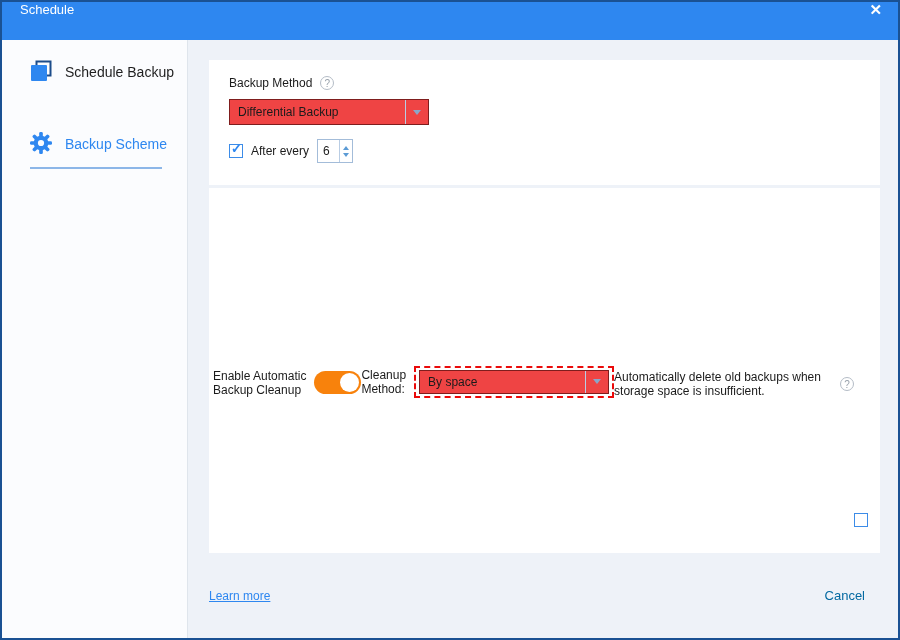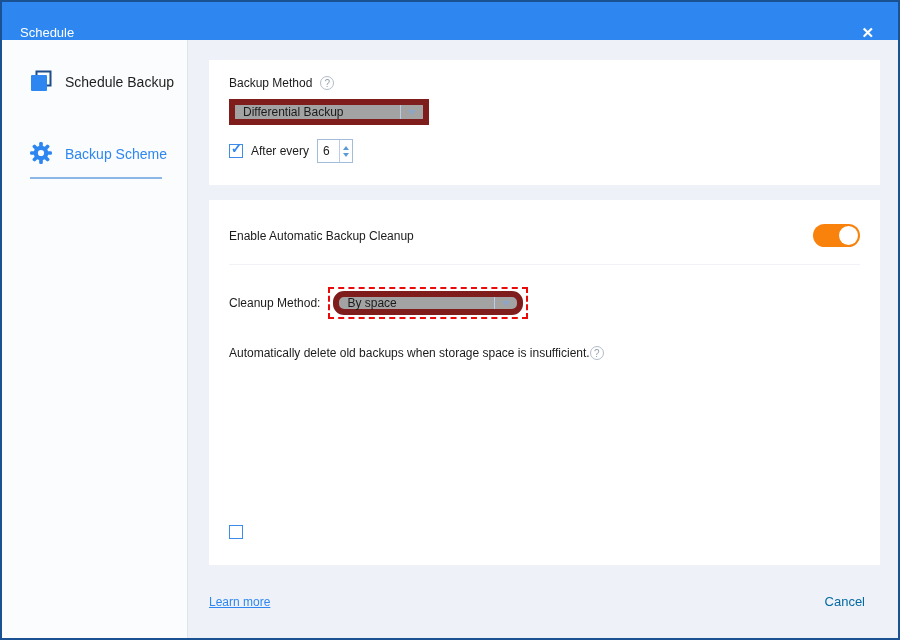--- a/index.html
+++ b/index.html
@@ -1,43 +1,43 @@
 <!DOCTYPE html>
 <html><head>
 <meta charset="utf-8">
 <style>
   * { margin:0; padding:0; box-sizing:border-box; }
   html,body { width:900px; height:640px; font-family:"Liberation Sans", sans-serif; background:#fff; }
   .window { width:900px; height:640px; border:2px solid #1a5193; display:flex; flex-direction:column; background:#eef2f8; overflow:hidden; }
 
   
-  .titlebar { flex:0 0 38px; background:#2e87f0; display:flex; align-items:flex-end; justify-content:space-between; padding:0 24px 0 18px; }
+  .titlebar { flex:0 0 38px; background:#2e87f0; display:flex; align-items:flex-start; justify-content:space-between; padding:0 16px 0 18px; }
   .title { color:#ffffff; font-size:13px; }
   .close-btn { color:#ffffff; font-size:15px; font-weight:bold; cursor:pointer; line-height:1; }
 
   
   .body { flex:1; display:flex; min-height:0; }
-  .sidebar { flex:0 0 186px; background:#fbfcfe; border-right:1px solid #dfe5ec; padding-top:22px; }
+  .sidebar { flex:0 0 186px; background:#fbfcfe; border-right:1px solid #dfe5ec; padding-top:12px; }
   .side-item { display:flex; align-items:center; gap:13px; padding-left:28px; height:40px; font-size:14px; color:#1f1f1f; cursor:pointer; }
   .side-item.selected { color:#2e87f0; }
   .side-gap { height:32px; }
   .side-underline { height:2px; background:#8cb6e8; width:132px; margin:3px 0 0 28px; }
 
   .content { flex:1; display:flex; flex-direction:column; padding:20px 18px 0 21px; min-width:0; }
   .panel { background:#ffffff; }
   .panel1 { flex:0 0 125px; padding:16px 20px; }
-  .panel2 { flex:0 0 365px; margin-top:15px; padding:0 20px; display:flex; flex-direction:column; }
+  .panel2 { flex:0 0 365px; margin-top:3px; padding:0 4px; display:flex; flex-direction:row; }
 
   .label-row { display:flex; align-items:center; gap:8px; }
   .lbl { font-size:12px; color:#1b1b1b; }
 
   .help-icon { width:14px; height:14px; border:1px solid #b4bcc6; border-radius:50%; color:#98a1ab; font-size:10px; display:inline-flex; align-items:center; justify-content:center; flex:0 0 14px; cursor:pointer; }
 
   
-  .dropdown { height:26px; border:6px solid #7f1d1d; background:#a3a3a3; display:flex; align-items:stretch; cursor:pointer; }
+  .dropdown { height:26px; border:1px solid #7f1d1d; background:#ef4444; display:flex; align-items:stretch; cursor:pointer; }
   .dd-text { flex:1; font-size:12px; color:#1b1b1b; display:flex; align-items:center; padding-left:8px; }
   .dd-arrow-zone { flex:0 0 23px; border-left:1px solid #b9cde4; display:flex; align-items:center; justify-content:center; }
   .dd-arrow { width:0; height:0; border-left:4px solid transparent; border-right:4px solid transparent; border-top:5px solid #8ba6c8; }
   .dd-method { width:200px; margin-top:9px; }
 
   
   .check-row { display:flex; align-items:center; margin-top:14px; font-size:12px; color:#1b1b1b; }
   .checkbox { width:14px; height:14px; border:1px solid #3c8ce8; background:#fff; display:inline-flex; align-items:center; justify-content:center; margin-right:8px; cursor:pointer; flex:0 0 14px; position:relative; }
   .checkbox .mark { color:#2e87f0; font-size:13px; font-weight:bold; position:absolute; left:1px; top:-4px; }
 
@@ -48,21 +48,21 @@
   .tri-up { width:0; height:0; border-left:3.5px solid transparent; border-right:3.5px solid transparent; border-bottom:4px solid #5b9bd5; }
   .tri-down { width:0; height:0; border-left:3.5px solid transparent; border-right:3.5px solid transparent; border-top:4px solid #5b9bd5; }
 
   
   .toggle-row { margin-top:24px; display:flex; align-items:center; justify-content:space-between; }
   .toggle { width:47px; height:23px; border-radius:12px; background:#f8820c; position:relative; cursor:pointer; flex:0 0 47px; }
   .toggle .knob { position:absolute; top:2px; right:2px; width:19px; height:19px; border-radius:50%; background:#ffffff; }
   .divider { height:1px; background:#f0f2f6; margin-top:17px; }
   .method-row { margin-top:22px; display:flex; align-items:center; }
   .red-dash { border:2px dashed #ea0a0a; padding:2px 3px; margin-left:8px; }
-  .dd-cleanup { width:190px; height:24px;border-radius:11px; }
+  .dd-cleanup { width:190px; height:24px; }
   .desc-row { margin-top:27px; display:flex; align-items:center; gap:0; }
   .retain-row { margin-top:auto; padding-bottom:26px; display:flex; align-items:center; font-size:12px; color:#1b1b1b; }
 
   
   .footer { flex:1; display:flex; align-items:center; justify-content:space-between; margin-right:-13px; }
   .learn-more { font-size:12px; color:#2e87f0; text-decoration:underline; cursor:pointer; }
   .footer-right { display:flex; align-items:center; }
   .cancel-btn { font-size:13px; color:#0369a1; cursor:pointer; margin-right:28px; }
   .ok-btn { width:112px; height:36px; background:#f8830d; color:#ffffff; font-size:13px; border:none; display:flex; align-items:center; justify-content:center; cursor:pointer; }
 </style>

